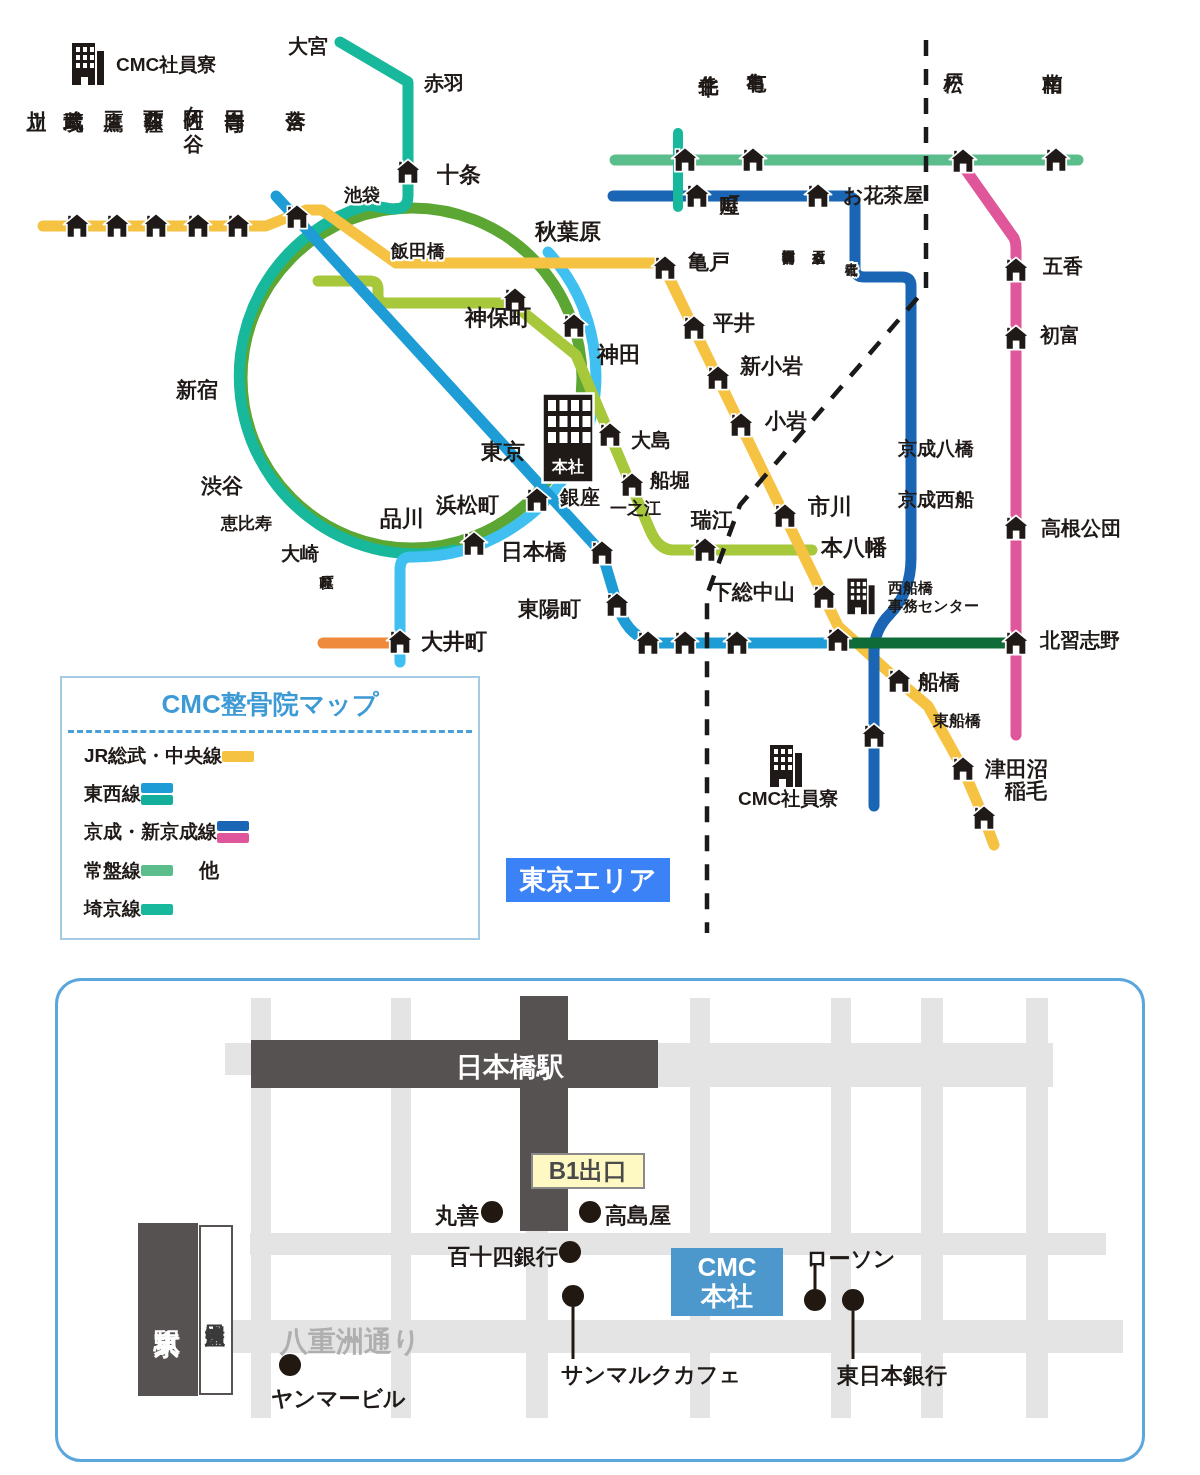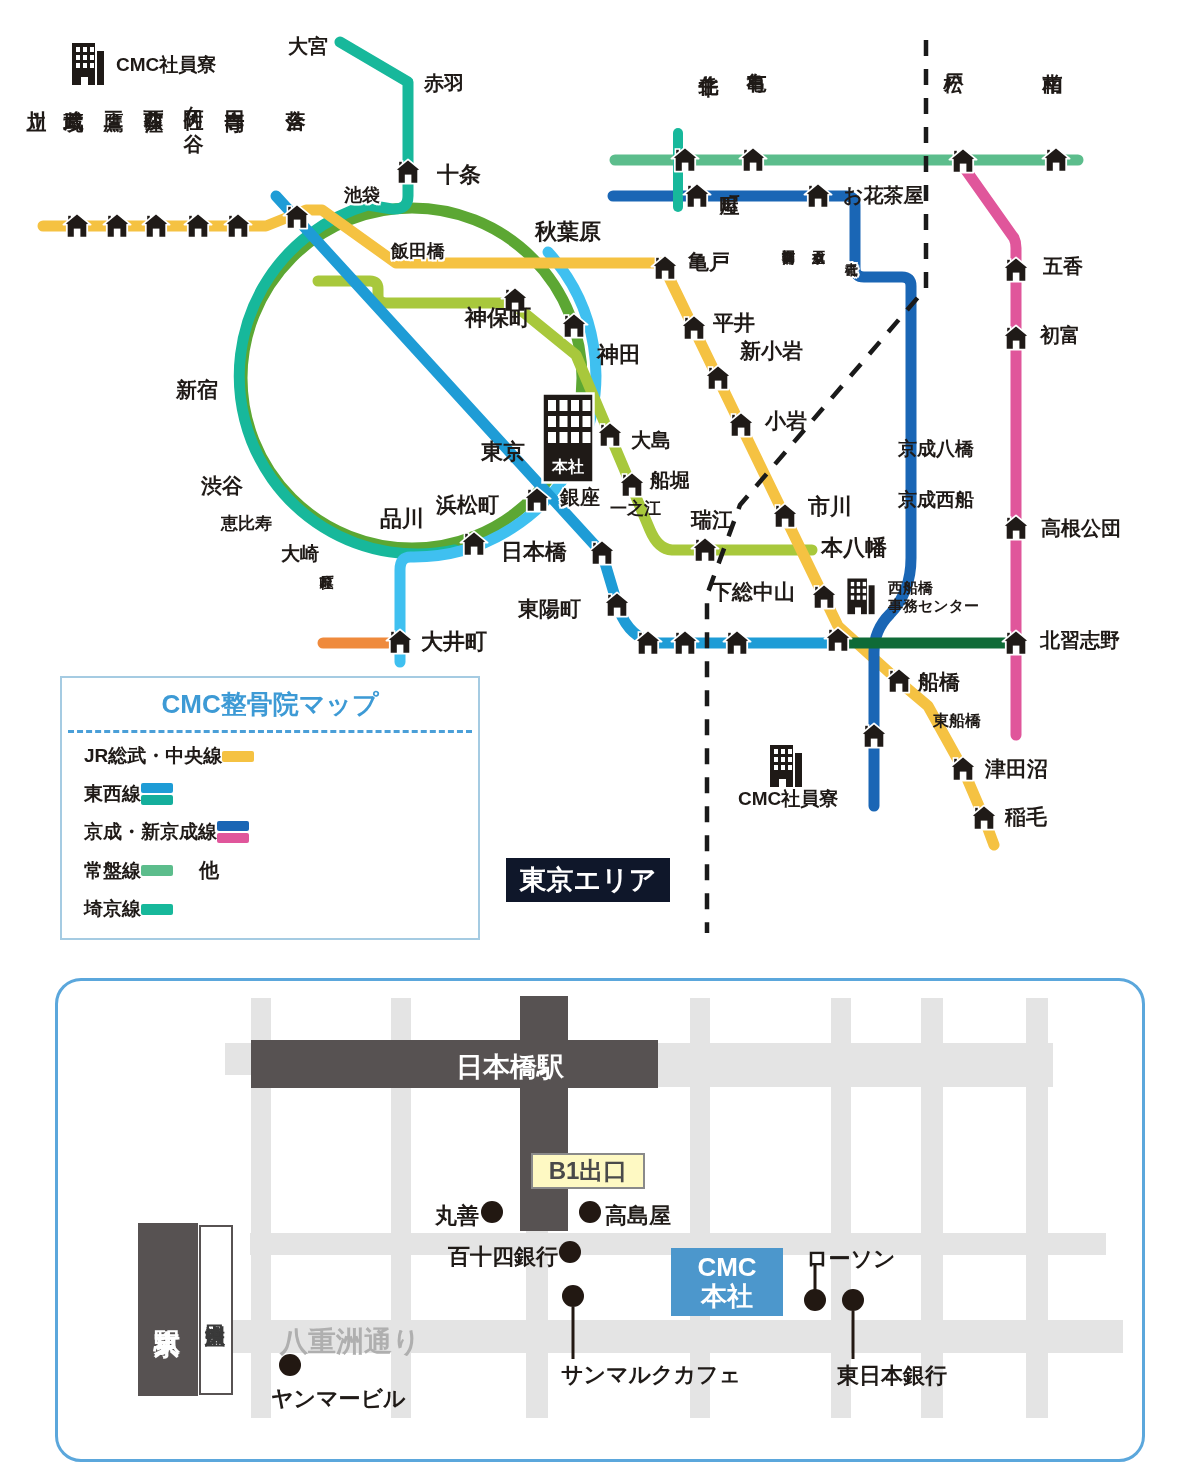--- a/index.html
+++ b/index.html
@@ -7,21 +7,21 @@
           font-family:"Liberation Sans","DejaVu Sans",sans-serif;color:#1f1a17;}
   svg{display:block;}
   #rail-svg{position:absolute;left:0;top:0;}
   .lbl{position:absolute;font-weight:bold;line-height:1.06;white-space:pre;z-index:30;}
   .lbl.v{writing-mode:vertical-rl;text-orientation:upright;letter-spacing:0px;line-height:1;}
   .halo{text-shadow:2px 0 0 #fff,-2px 0 0 #fff,0 2px 0 #fff,0 -2px 0 #fff,
         1.5px 1.5px 0 #fff,-1.5px 1.5px 0 #fff,1.5px -1.5px 0 #fff,-1.5px -1.5px 0 #fff;}
   .bldg{position:absolute;z-index:25;}
   .hq{position:absolute;left:541px;top:392px;z-index:26;}
   
-  .area-badge{position:absolute;width:164px;height:44px;background:#0f172a;color:#fff;
+  .area-badge{position:absolute;width:164px;height:44px;background:#3b82f6;color:#fff;
       display:flex;align-items:center;justify-content:center;font-weight:bold;font-size:27px;z-index:40;}
   
   .legend{position:absolute;left:60px;top:676px;width:420px;height:264px;background:#fff;
       border:2px solid #A5CBE2;box-sizing:border-box;z-index:45;}
   .lg-title{color:#3D9AD5;font-weight:bold;font-size:26px;text-align:center;margin-top:9px;}
   .lg-divider{margin:8px 6px 10px 6px;border-top:3px dashed #4A9FD8;}
   .lg-cols{display:flex;}
   .lg-col{display:flex;flex-direction:column;gap:12px;}
   .lg-col.left{width:218px;padding-left:22px;box-sizing:border-box;}
   .lg-col.right{width:180px;}
@@ -212,33 +212,33 @@
       <div class="lbl" style="left: 380px; top: 507px; font-size: 22px;">品川</div>
       <div class="lbl" style="left: 436px; top: 494px; font-size: 21px;">浜松町</div>
       <div class="lbl" style="left: 481px; top: 440px; font-size: 22px;">東京</div>
       <div class="lbl halo" style="left: 560px; top: 487px; font-size: 20px;">銀座</div>
       <div class="lbl" style="left: 501px; top: 540px; font-size: 22px;">日本橋</div>
       <div class="lbl" style="left: 518px; top: 598px; font-size: 21px;">東陽町</div>
       <div class="lbl" style="left: 421px; top: 630px; font-size: 22px;">大井町</div>
       <div class="lbl v" style="left: 320px; top: 564px; font-size: 14px;">荏原町</div>
       <div class="lbl" style="left: 688px; top: 251px; font-size: 21px;">亀戸</div>
       <div class="lbl" style="left: 713px; top: 312px; font-size: 21px;">平井</div>
-      <div class="lbl" style="left: 740px; top: 340px; font-size: 21px;">新小岩</div>
+      <div class="lbl" style="left: 740px; top: 355px; font-size: 21px;">新小岩</div>
       <div class="lbl" style="left: 765px; top: 410px; font-size: 21px;">小岩</div>
       <div class="lbl" style="left: 808px; top: 495px; font-size: 22px;">市川</div>
       <div class="lbl" style="left: 821px; top: 536px; font-size: 22px;">本八幡</div>
       <div class="lbl" style="left: 711px; top: 581px; font-size: 21px;">下総中山</div>
       <div class="lbl" style="left: 691px; top: 509px; font-size: 21px;">瑞江</div>
       <div class="lbl" style="left: 610px; top: 500px; font-size: 17px;">一之江</div>
       <div class="lbl" style="left: 650px; top: 470px; font-size: 20px;">船堀</div>
       <div class="lbl" style="left: 631px; top: 430px; font-size: 20px;">大島</div>
       <div class="lbl" style="left: 918px; top: 671px; font-size: 21px;">船橋</div>
       <div class="lbl" style="left: 933px; top: 713px; font-size: 16px;">東船橋</div>
       <div class="lbl" style="left: 985px; top: 758px; font-size: 21px;">津田沼</div>
-      <div class="lbl" style="left: 1005px; top: 806px; font-size: 21px;">稲毛</div>
+      <div class="lbl" style="left: 1005px; top: 780px; font-size: 21px;">稲毛</div>
       <div class="lbl" style="left: 1040px; top: 630px; font-size: 20px;">北習志野</div>
       <div class="lbl" style="left: 1041px; top: 518px; font-size: 20px;">高根公団</div>
       <div class="lbl" style="left: 1043px; top: 256px; font-size: 20px;">五香</div>
       <div class="lbl" style="left: 1040px; top: 325px; font-size: 20px;">初富</div>
       <div class="lbl" style="left: 898px; top: 439px; font-size: 19px;">京成八橋</div>
       <div class="lbl" style="left: 898px; top: 490px; font-size: 19px;">京成西船</div>
       <div class="lbl" style="left: 843px; top: 185px; font-size: 20px;">お花茶屋</div>
       <div class="lbl v" style="left: 720px; top: 180px; font-size: 20px;">町屋</div>
       <div class="lbl v" style="left: 699px; top: 60px; font-size: 20px;">北千住</div>
       <div class="lbl v" style="left: 747px; top: 57px; font-size: 20px;">亀有</div>

